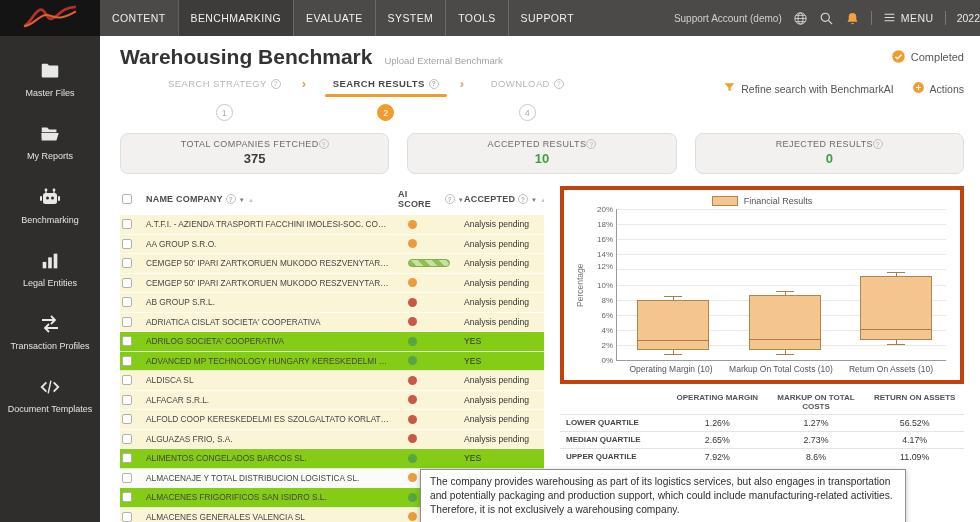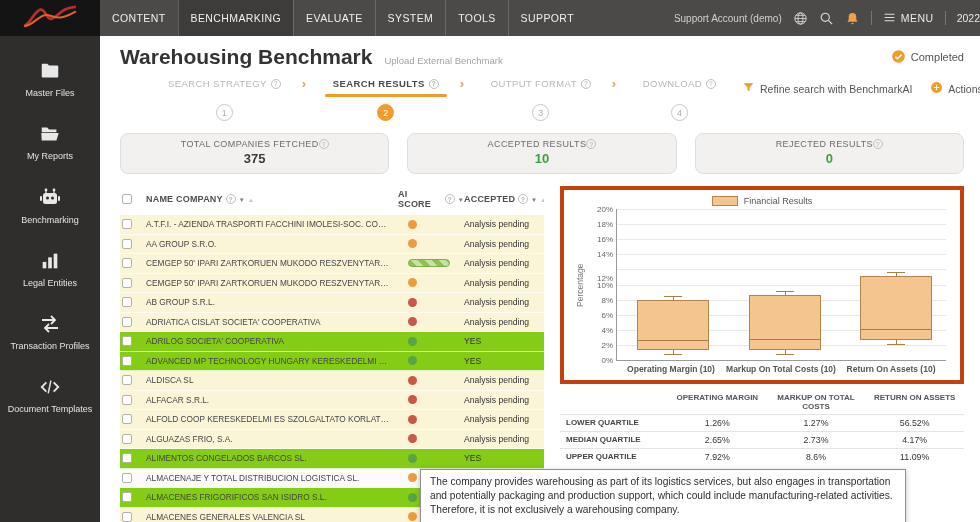--- a/index.html
+++ b/index.html
@@ -95,21 +95,21 @@
   .ylabel { width:12px; display:flex; align-items:center; justify-content:center; font-size:8.5px; color:#777;
             writing-mode:vertical-rl; transform:rotate(180deg); }
   .plot { flex:1; position:relative; height:152px; margin-left:30px; margin-right:4px;
           border-left:1px solid #9a9a9a; border-bottom:1px solid #9a9a9a; }
   .gridline { position:absolute; left:0; right:0; height:1px; background:#e9e9e9; }
   .ytick { position:absolute; left:-32px; width:28px; text-align:right; font-size:8px; color:#666; }
   .bar { position:absolute; border:1px solid; }
   .whisker { position:absolute; width:1px; background:#aa7e48; }
   .cap { position:absolute; width:18px; height:1px; background:#aa7e48; }
   .median { position:absolute; height:1px; background:#aa7e48; }
-  .xlabels { display:flex; margin-left:42px; margin-right:4px; padding:3px 0 4px;font-weight:bold; }
+  .xlabels { display:flex; margin-left:42px; margin-right:4px; padding:3px 0 4px; }
   .xlabel { flex:1; text-align:center; font-size:8.5px; color:#555; }
 
   
   .qtable { display:grid; grid-template-columns:108px 1fr 1fr 1fr; margin-top:6px; }
   .qth { font-size:8px; font-weight:bold; color:#555; text-align:center; padding:3px 2px; }
   .qtd { font-size:8.8px; color:#333; text-align:center; padding:3px 2px; border-top:1px solid #e4e4e4; }
   .qt-label { font-weight:bold; font-size:8px; color:#444; text-align:left; padding-left:6px; }
 
   
   .ai-tooltip { position:absolute; left:420px; top:469px; width:486px; background:#fff; border:1px solid #8f8f8f;
@@ -295,29 +295,20 @@
             <div class="step active">
               <span class="chev"></span>
               <div class="step-label">
                 <span>SEARCH RESULTS</span>
                 <span class="q"></span>
               </div>
               <div class="step-line"></div>
               <div class="step-num">2</div>
             </div>
 
-            <div class="step">
-              <span class="chev"></span>
-              <div class="step-label">
-                <span>OUTPUT FORMAT</span>
-                <span class="q"></span>
-              </div>
-              <div class="step-line"></div>
-              <div class="step-num">3</div>
-            </div>
 
             <div class="step">
               <span class="chev"></span>
               <div class="step-label">
                 <span>DOWNLOAD</span>
                 <span class="q"></span>
               </div>
               <div class="step-line"></div>
               <div class="step-num">4</div>
             </div>
@@ -554,21 +545,21 @@
                   <div class="ytick" style="top: 131.9px;">2%</div>
                   <div class="gridline" style="top: 120.8px;"></div>
                   <div class="ytick" style="top: 116.8px;">4%</div>
                   <div class="gridline" style="top: 105.7px;"></div>
                   <div class="ytick" style="top: 101.7px;">6%</div>
                   <div class="gridline" style="top: 90.6px;"></div>
                   <div class="ytick" style="top: 86.6px;">8%</div>
                   <div class="gridline" style="top: 75.5px;"></div>
                   <div class="ytick" style="top: 71.5px;">10%</div>
                   <div class="gridline" style="top: 60.4px;"></div>
-                  <div class="ytick" style="top: 65px;">12%</div>
+                  <div class="ytick" style="top: 53px;">12%</div>
                   <div class="gridline" style="top: 45.3px;"></div>
                   <div class="ytick" style="top: 41.3px;">14%</div>
                   <div class="gridline" style="top: 30.2px;"></div>
                   <div class="ytick" style="top: 26.2px;">16%</div>
                   <div class="gridline" style="top: 15.1px;"></div>
                   <div class="ytick" style="top: 11.1px;">18%</div>
                   <div class="gridline" style="top: 0px;"></div>
                   <div class="ytick" style="top: -4px;">20%</div>
                   <div class="whisker" style="left: 55.8333px; top: 87.204px; height: 58.283px;"></div>
                   <div class="cap" style="left: 46.8333px; top: 87.204px;"></div>

